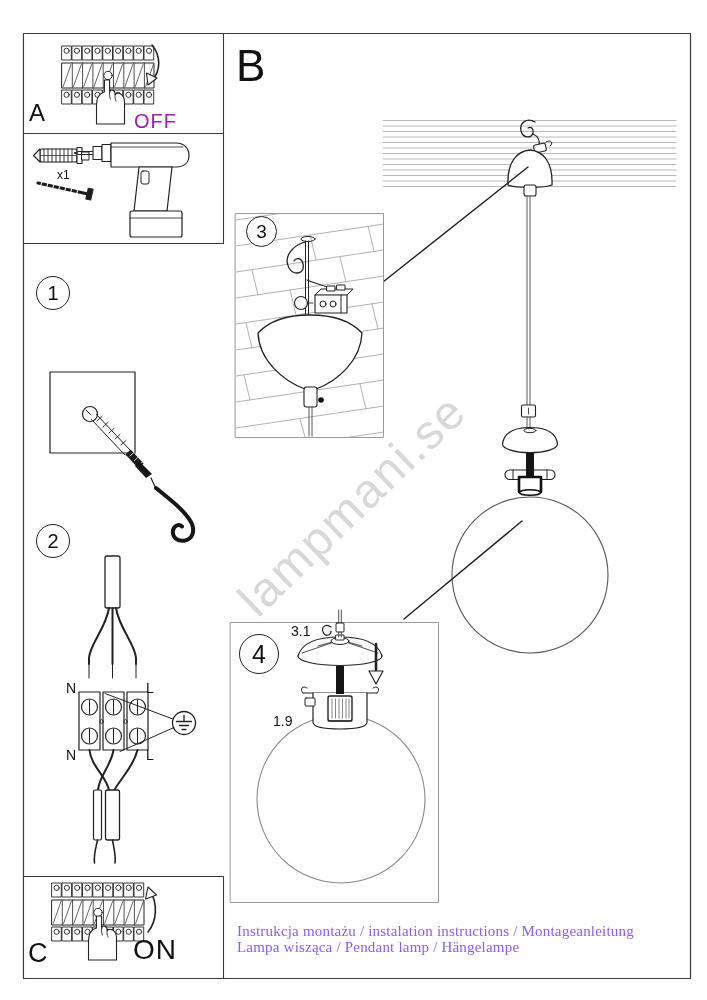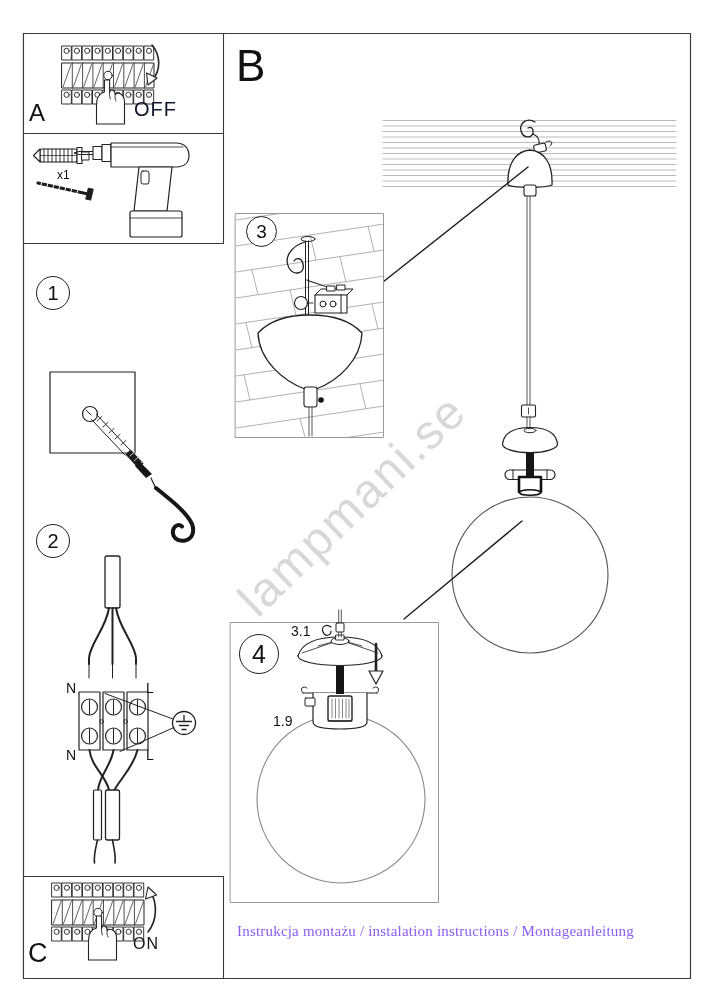--- a/index.html
+++ b/index.html
@@ -255,21 +255,21 @@
         <rect x="336" y="623" width="8" height="9" rx="1" fill="#fff" stroke-width="1"></rect>
       </g>
       <g>
         <path d="M376 644V671" stroke-width="2.6"></path>
         <polygon points="369,671 383,671 376,684" fill="#fff" stroke="#222" stroke-width="1.2"></polygon>
       </g>
     </g>
   </svg>
 
   <span class="txt big-letter" style="left:29px;top:101px;font-size:24px;">A</span>
-  <span class="txt" style="left:134px;top:99px;font-size:20px;letter-spacing:1px;color:#0f172a;">OFF</span>
+  <span class="txt" style="left:134px;top:111px;font-size:20px;letter-spacing:1px;color:#a21caf;">OFF</span>
   <span class="txt" style="left:57px;top:169px;font-size:12px;color:#111;">x1</span>
 
   <div class="circle-num" style="left:36px;top:276px;width:32px;height:32px;font-size:20px;">
       <span>1</span>
     </div>
   <div class="circle-num" style="left:36px;top:524px;width:32px;height:32px;font-size:20px;">
       <span>2</span>
     </div>
   <div class="circle-num" style="left:246px;top:216px;width:29px;height:29px;font-size:19px;">
       <span>3</span>
@@ -282,16 +282,17 @@
 
   <span class="txt wire-label" style="left:66px;top:681px;">N</span>
   <span class="txt wire-label" style="left:146px;top:681px;">L</span>
   <span class="txt wire-label" style="left:66px;top:748px;">N</span>
   <span class="txt wire-label" style="left:146px;top:748px;">L</span>
 
   <span class="txt part-label" style="left:291px;top:624px;">3.1</span>
   <span class="txt part-label" style="left:273px;top:714px;">1.9</span>
 
   <span class="txt big-letter" style="left:28px;top:940px;font-size:27px;">C</span>
-  <span class="txt" style="left:133px;top:936px;font-size:16px;letter-spacing:1px;color:#111;">ON</span>
+  <span class="txt" style="left:133px;top:936px;font-size:28px;letter-spacing:1px;color:#111;">ON</span>
 
   <span class="txt footer-line" style="left:237px;top:924px;">Instrukcja montażu / instalation instructions / Montageanleitung</span>
+  <span class="txt footer-line" style="left:237px;top:940px;">Lampa wisząca / Pendant lamp / Hängelampe</span>
 </div>
 
 </body></html>

